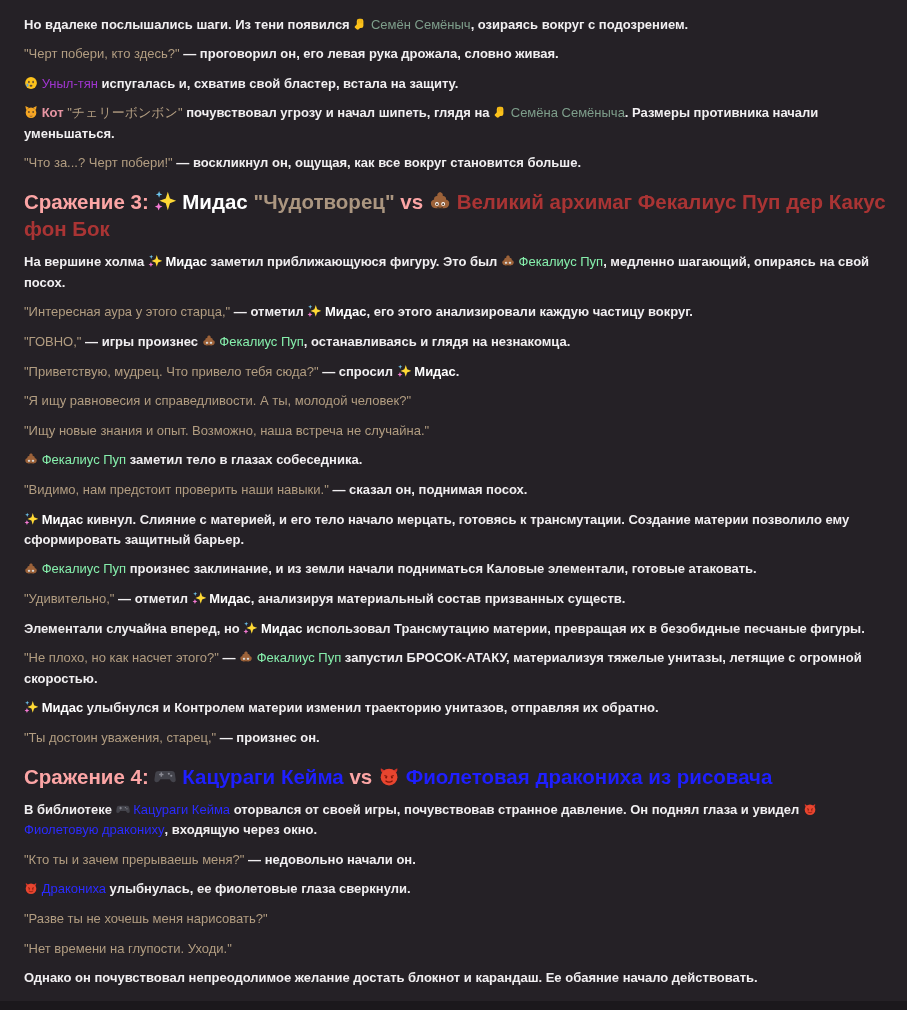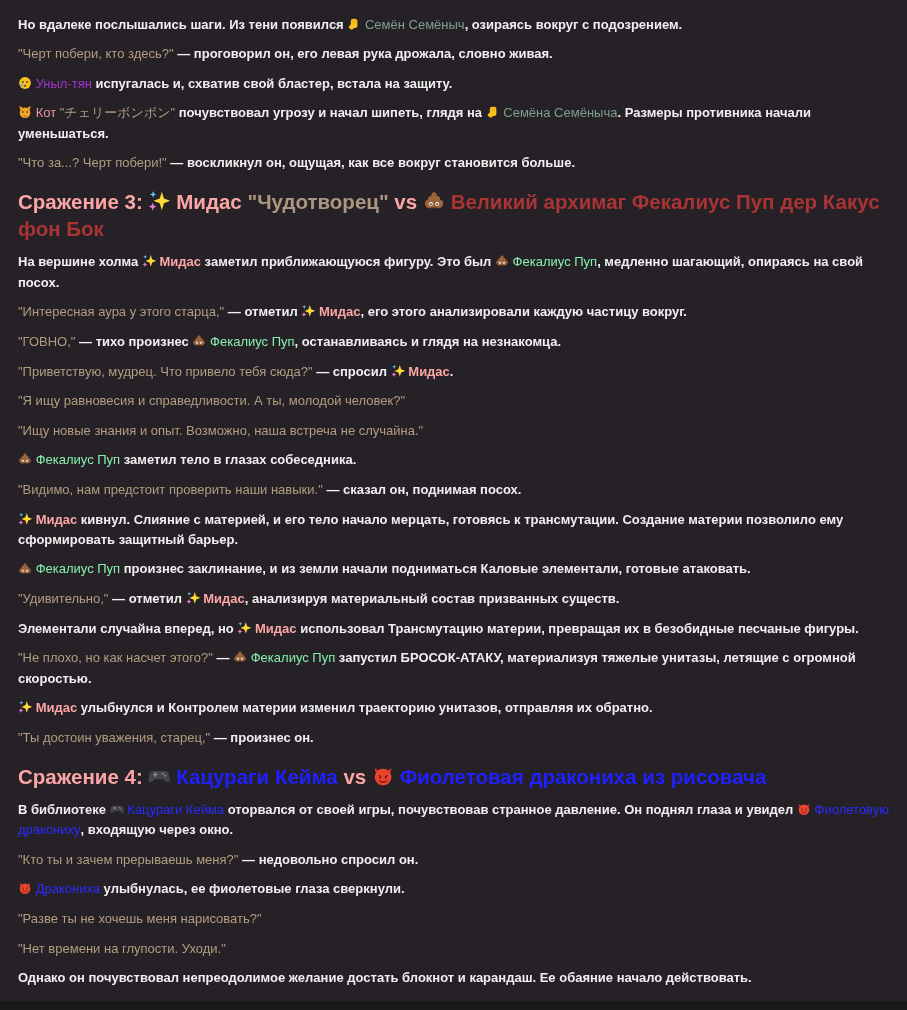--- a/index.html
+++ b/index.html
@@ -4,41 +4,42 @@
 <style>
   html,body{margin:0;padding:0;}
   body{
     width:907px;height:1010px;overflow:hidden;position:relative;
     background:#252126;
     font-family:"Liberation Sans","DejaVu Sans",sans-serif;
     -webkit-font-smoothing:antialiased;
   }
   #story{
     padding:5px 18px 0 18px;
+    margin-left:6px;
   }
   p.para{
     margin:9.5px 0;
     font-size:13px;
     line-height:1.55;
     color:#f1eff1;
   }
   h2.heading{
     margin:15px 0 10px 0;
     font-size:20.5px;
     line-height:1.32;
     font-weight:700;
     color:#f3f1f3;
   }
   
   .s-w{color:#f1eff1;font-weight:700;}
   .s-q{color:#b29d81;font-weight:400;}
   .s-g{color:#7e9e8b;font-weight:400;}
   .s-p{color:#9f35cf;font-weight:400;text-align:center;}
-  .s-pk{color:#e795a3;font-weight:400;}
-  .s-y{color:#fca5a5;font-weight:700;}
+  .s-pk{color:#e795a3;font-weight:700;}
+  .s-y{color:#ffffff;font-weight:700;}
   .s-r{color:#86efac;font-weight:400;}
   .s-b{color:#2b2bff;font-weight:400;}
   h2.heading .s-w{color:#fca5a5;}
   h2.heading .s-q{font-weight:700;color:#ab9680;}
   h2.heading .s-r{font-weight:700;color:#a93434;}
   h2.heading .s-b{font-weight:700;color:#1f1fff;}
   
   .ico{display:inline-block;width:1.08em;height:1.08em;vertical-align:-0.16em;}
   .ico svg{width:100%;height:100%;display:block;}
   #footer-strip{
@@ -111,21 +112,21 @@
           <circle cx="12.8" cy="12.6" r="1.7" fill="#fff"></circle>
           <circle cx="7.2" cy="12.8" r="0.8" fill="#3b2a1c"></circle>
           <circle cx="12.8" cy="12.8" r="0.8" fill="#3b2a1c"></circle>
           <path d="M7.6 15.8 q2.4 1.6 4.8 0" stroke="#3b2a1c" stroke-width="0.9" fill="none"></path>
         </svg></span><span class="s-r"> Фекалиус Пуп</span><span class="s-w">, медленно шагающий, опираясь на свой посох.</span></p>
     <p class="para"><span class="s-q">"Интересная аура у этого старца," </span><span class="s-w">— отметил </span><span class="ico"><svg viewBox="0 0 20 20">
           <path d="M12.5 1.5 L14.4 7.6 L20 9.8 L14.4 12 L12.5 18.2 L10.6 12 L5 9.8 L10.6 7.6 Z" fill="#ffd935"></path>
           <path d="M4.2 11.5 L5.2 14 L7.6 15 L5.2 16 L4.2 18.5 L3.2 16 L0.8 15 L3.2 14 Z" fill="#f77bd6"></path>
           <path d="M4.6 1 L5.4 3.2 L7.6 4 L5.4 4.8 L4.6 7 L3.8 4.8 L1.6 4 L3.8 3.2 Z" fill="#6ec7f0"></path>
         </svg></span><span class="s-y"> Мидас</span><span class="s-w">, его этого анализировали каждую частицу вокруг.</span></p>
-    <p class="para"><span class="s-q">"ГОВНО," </span><span class="s-w">— тихо произнес </span><span class="ico"><svg viewBox="0 0 20 20">
+    <p class="para"><span class="s-q">"ГОВНО," </span><span class="s-w">— игры произнес </span><span class="ico"><svg viewBox="0 0 20 20">
           <path d="M10 1.8 q3 1 2.4 3.4 q3.4 0.4 3 3.4 q3.4 1 2.8 4.2 q-0.6 3.4 -4.6 3.6 l-7.2 0 q-4 -0.2 -4.6 -3.6 q-0.6 -3.2 2.8 -4.2 q-0.4 -3 3 -3.4 q-0.8 -2 2.4 -3.4z" fill="#9c6239"></path>
           <circle cx="7.2" cy="12.6" r="1.7" fill="#fff"></circle>
           <circle cx="12.8" cy="12.6" r="1.7" fill="#fff"></circle>
           <circle cx="7.2" cy="12.8" r="0.8" fill="#3b2a1c"></circle>
           <circle cx="12.8" cy="12.8" r="0.8" fill="#3b2a1c"></circle>
           <path d="M7.6 15.8 q2.4 1.6 4.8 0" stroke="#3b2a1c" stroke-width="0.9" fill="none"></path>
         </svg></span><span class="s-r"> Фекалиус Пуп</span><span class="s-w">, останавливаясь и глядя на незнакомца.</span></p>
     <p class="para"><span class="s-q">"Приветствую, мудрец. Что привело тебя сюда?" </span><span class="s-w">— спросил </span><span class="ico"><svg viewBox="0 0 20 20">
           <path d="M12.5 1.5 L14.4 7.6 L20 9.8 L14.4 12 L12.5 18.2 L10.6 12 L5 9.8 L10.6 7.6 Z" fill="#ffd935"></path>
           <path d="M4.2 11.5 L5.2 14 L7.6 15 L5.2 16 L4.2 18.5 L3.2 16 L0.8 15 L3.2 14 Z" fill="#f77bd6"></path>
@@ -202,21 +203,21 @@
           <circle cx="15.6" cy="9.7" r="0.95" fill="#8a8a93"></circle>
         </svg></span><span class="s-b"> Кацураги Кейма</span><span class="s-w"> оторвался от своей игры, почувствовав странное давление. Он поднял глаза и увидел </span><span class="ico"><svg viewBox="0 0 20 20">
           <path d="M2.6 3 Q2 6.4 4.6 7.4 L6.4 5.2 Z" fill="#d23227"></path>
           <path d="M17.4 3 Q18 6.4 15.4 7.4 L13.6 5.2 Z" fill="#d23227"></path>
           <circle cx="10" cy="11" r="7.6" fill="#e8452f"></circle>
           <path d="M5.8 9.4 l2.6 1 M14.2 9.4 l-2.6 1" stroke="#7e1407" stroke-width="1" fill="none"></path>
           <circle cx="7.4" cy="11.4" r="0.9" fill="#7e1407"></circle>
           <circle cx="12.6" cy="11.4" r="0.9" fill="#7e1407"></circle>
           <path d="M6.8 14.2 q3.2 2.6 6.4 0" stroke="#7e1407" stroke-width="1" fill="none"></path>
         </svg></span><span class="s-b"> Фиолетовую дракониху</span><span class="s-w">, входящую через окно.</span></p>
-    <p class="para"><span class="s-q">"Кто ты и зачем прерываешь меня?" </span><span class="s-w">— недовольно спросил он.</span></p>
+    <p class="para"><span class="s-q">"Кто ты и зачем прерываешь меня?" </span><span class="s-w">— недовольно начали он.</span></p>
     <p class="para"><span class="ico"><svg viewBox="0 0 20 20">
           <path d="M2.6 3 Q2 6.4 4.6 7.4 L6.4 5.2 Z" fill="#d23227"></path>
           <path d="M17.4 3 Q18 6.4 15.4 7.4 L13.6 5.2 Z" fill="#d23227"></path>
           <circle cx="10" cy="11" r="7.6" fill="#e8452f"></circle>
           <path d="M5.8 9.4 l2.6 1 M14.2 9.4 l-2.6 1" stroke="#7e1407" stroke-width="1" fill="none"></path>
           <circle cx="7.4" cy="11.4" r="0.9" fill="#7e1407"></circle>
           <circle cx="12.6" cy="11.4" r="0.9" fill="#7e1407"></circle>
           <path d="M6.8 14.2 q3.2 2.6 6.4 0" stroke="#7e1407" stroke-width="1" fill="none"></path>
         </svg></span><span class="s-b"> Дракониха</span><span class="s-w"> улыбнулась, ее фиолетовые глаза сверкнули.</span></p>
     <p class="para"><span class="s-q">"Разве ты не хочешь меня нарисовать?"</span></p>

